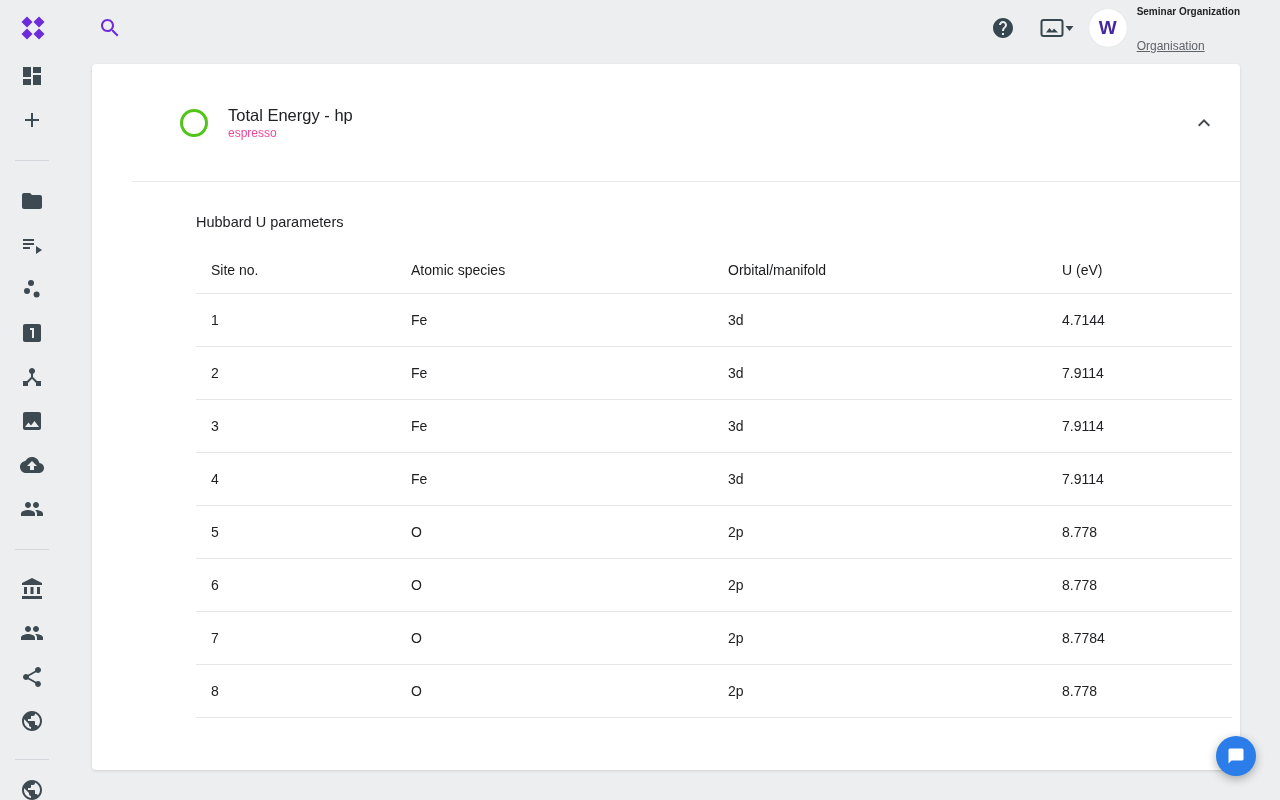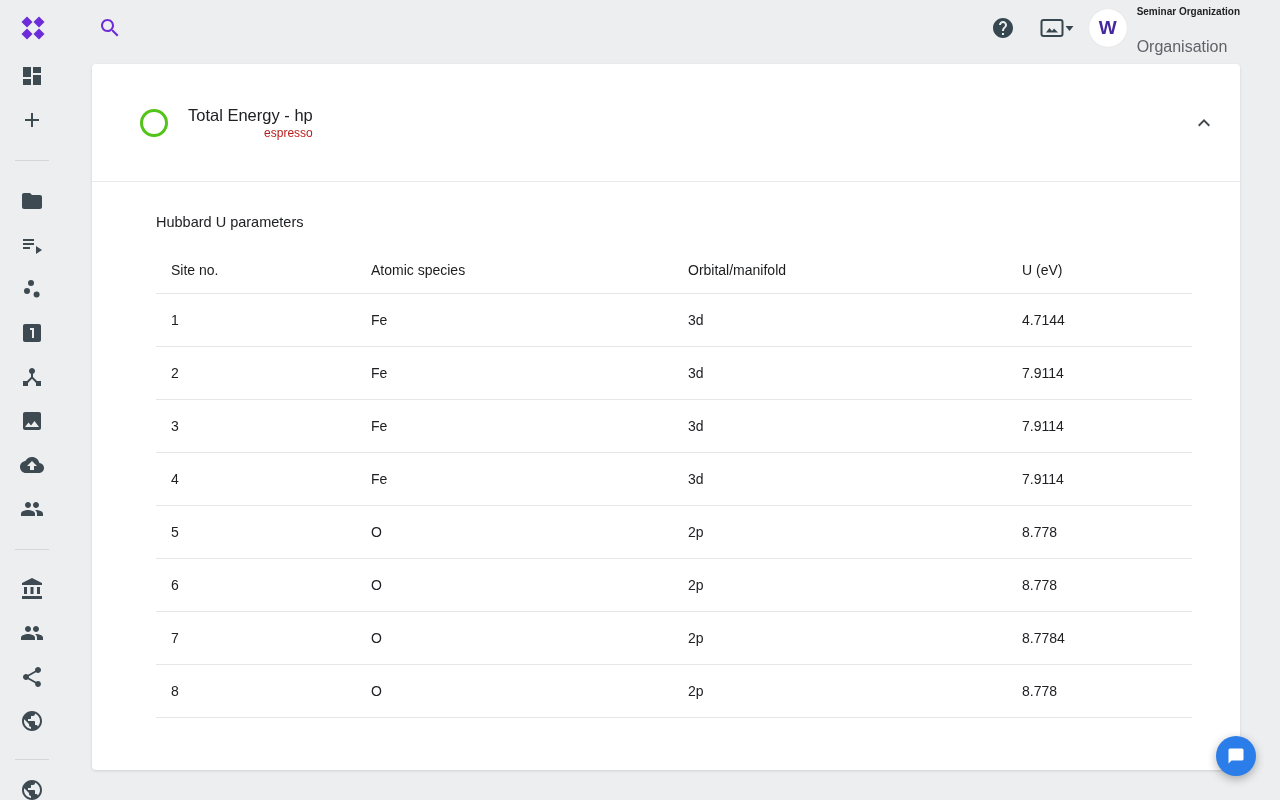--- a/index.html
+++ b/index.html
@@ -31,52 +31,53 @@
   .avatar {
     width: 38px; height: 38px; border-radius: 50%;
     background: #ffffff; color: #4527a0;
     font-weight: bold; font-size: 19px;
     display: flex; align-items: center; justify-content: center;
     margin-right: 10px; cursor: pointer;
     box-shadow: 0 0 1px rgba(0,0,0,0.15);
   }
   .org-block { display: flex; flex-direction: column; justify-content: center; }
   .org-name { font-size: 10px; font-weight: 700; color: #1f2023; line-height: 19px; }
-  .org-type { font-size: 16px; color: #5f6368; line-height: 15px; margin-top: 18px; }
+  .org-type { font-size: 12px; color: #5f6368; line-height: 15px; margin-top: 18px; text-decoration: underline; }
 
   
   .sidebar { position: absolute; top: 56px; left: 0; width: 64px; bottom: 0; }
   .side-icon {
     position: absolute; left: 12px; width: 40px; height: 40px;
     display: flex; align-items: center; justify-content: center;
     cursor: pointer; border-radius: 50%;
   }
   .side-icon svg { fill: #3e4a52; }
   .side-divider { position: absolute; left: 15px; width: 34px; height: 1px; background: #d3d6da; }
 
   
   .card {
     position: absolute; left: 92px; top: 64px;
     width: 1148px; height: 706px;
     background: #ffffff; border-radius: 4px;
     box-shadow: 0 1px 3px rgba(0,0,0,0.12);
+    padding-left: 40px;
   }
   .card-header {
     height: 118px; display: flex; align-items: center;
     padding: 0 16px 0 48px;
     border-bottom: 1px solid #e8eaed;
   }
   .status-ring {
     width: 28px; height: 28px; border-radius: 50%;
     border: 3.5px solid #52c41a; background: #ffffff;
     flex: 0 0 auto;
   }
   .titles { margin-left: 20px; }
   .card-title { font-size: 16.5px; color: #202124; line-height: 21px; }
-  .card-subtitle { font-size: 12px; color: #b91c1c; margin-top: 0; text-align: right; }
+  .card-subtitle { font-size: 12px; color: #ec4899; margin-top: 0; }
   .collapse-btn {
     margin-left: auto; width: 40px; height: 40px; border-radius: 50%;
     display: flex; align-items: center; justify-content: center; cursor: pointer;
   }
   .card-body { padding: 30px 48px 0 64px; }
   .section-title { font-size: 14.5px; color: #202124; height: 20px; line-height: 20px; margin-bottom: 14px; }
 
   
   .ptable { width: 1036px; }
   .tr {

